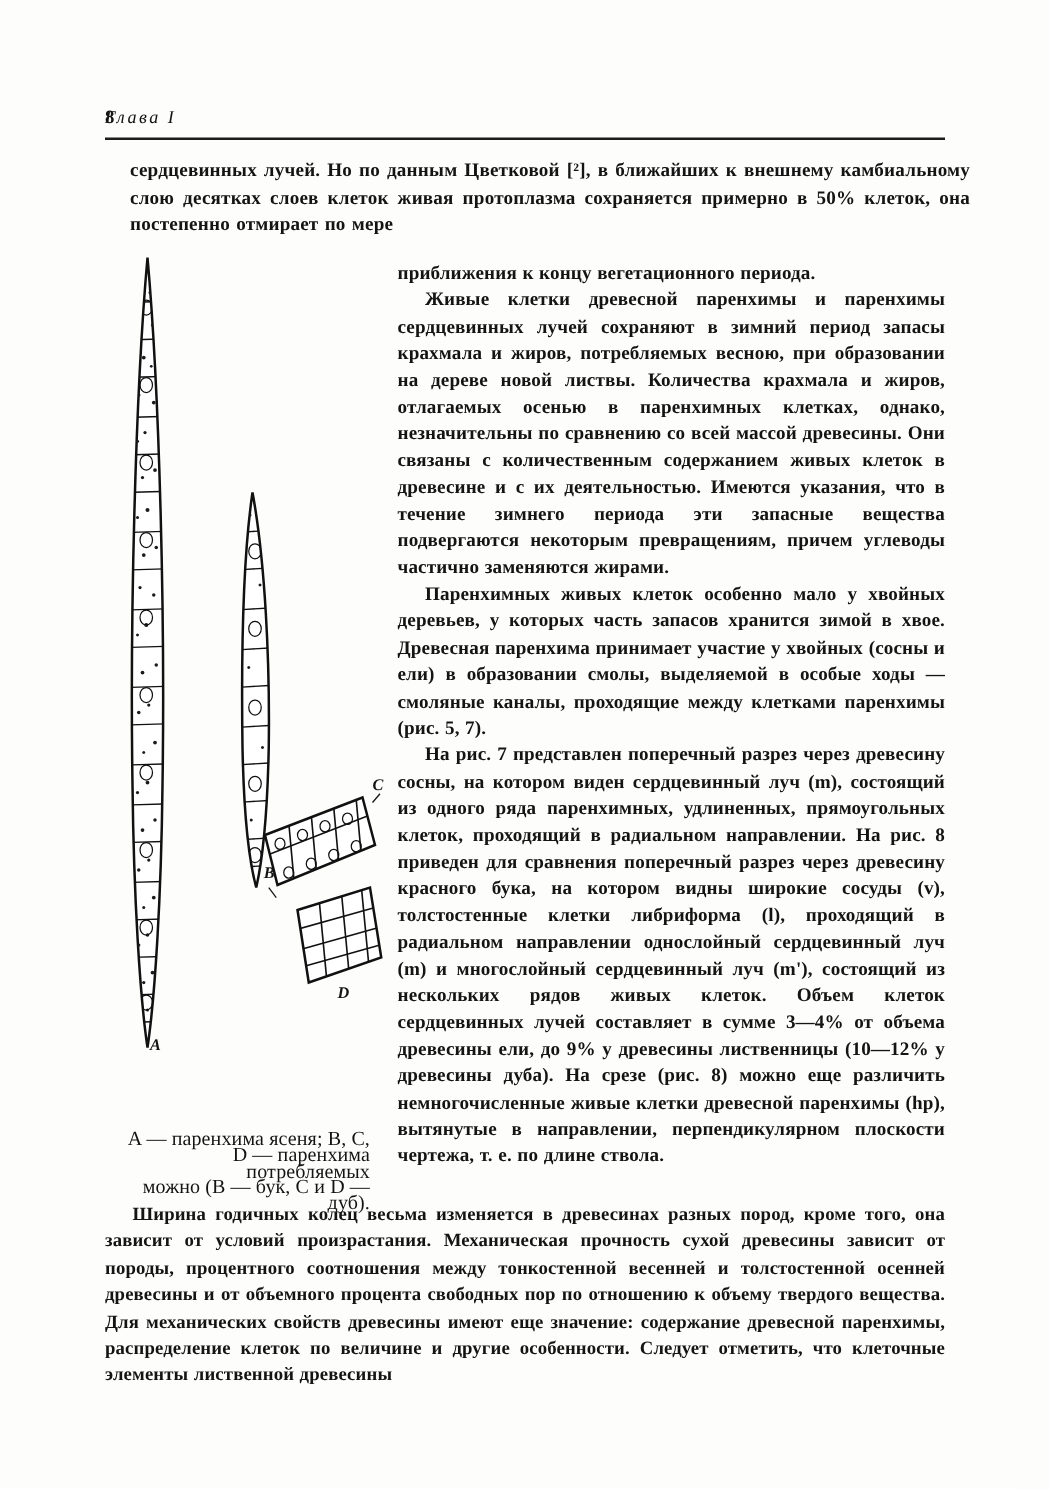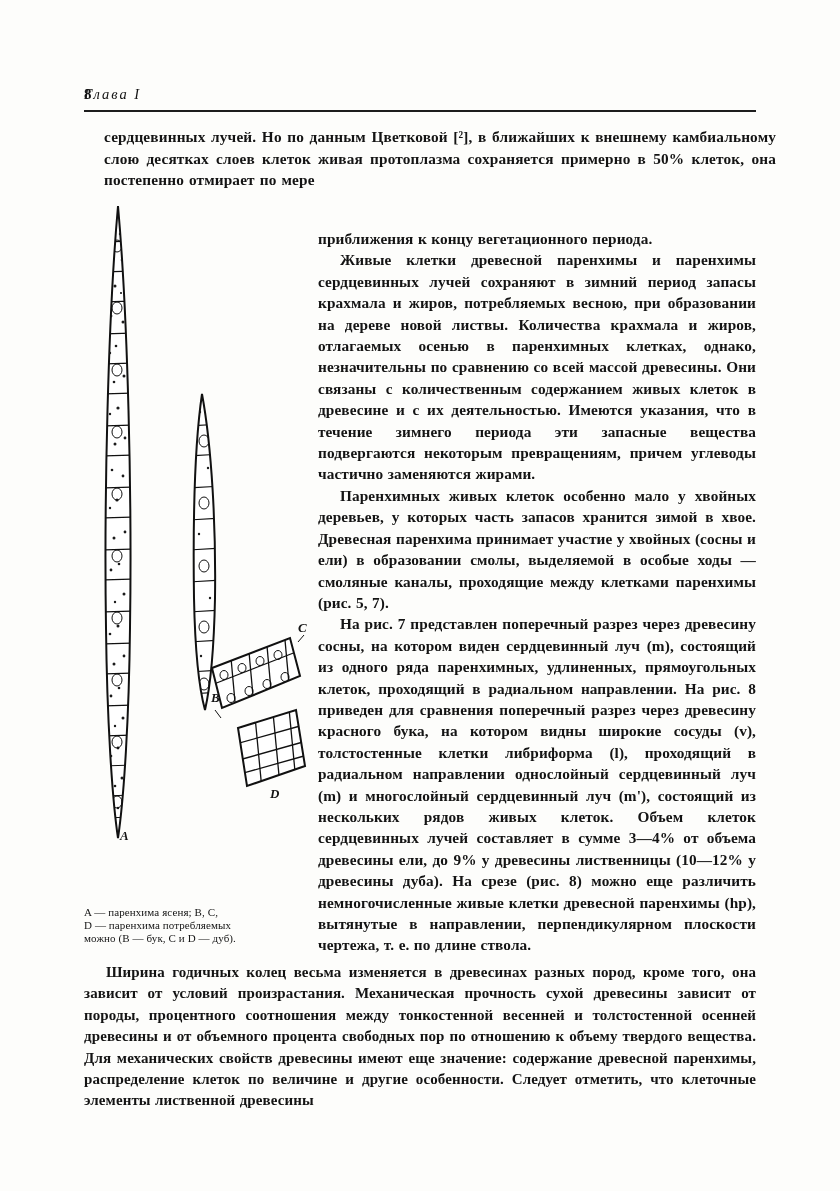--- a/index.html
+++ b/index.html
@@ -84,21 +84,21 @@
     line-height: 21.4px;
     text-align: justify;
     font-weight: bold;
     letter-spacing: 0.1px;
     word-spacing: 0.5px;
   }
   .col-right p {
     margin: 0 0 0 0;
     text-indent: 22px;
   }
-  .col-right p.noind { text-indent: 0; margin-top: 20px; }
+  .col-right p.noind { text-indent: 0; }
 
   
   .bottom-para {
     position: absolute;
     left: 84px;
     top: 962px;
     width: 672px;
     font-size: 15px;
     line-height: 21.4px;
     text-align: justify;
@@ -129,23 +129,23 @@
     line-height: 15.5px;
     text-align: center;
     font-weight: bold;
     letter-spacing: 0.2px;
   }
   .figure-legend {
     position: absolute;
     left: 84px;
     top: 906px;
     width: 212px;
-    font-size: 11px;
+    font-size: 16px;
     line-height: 12.8px;
-    text-align: left;
+    text-align: right;
     letter-spacing: 0.1px;
   }
 
   .lbl {
     position: absolute;
     font-size: 13px;
     font-style: italic;
     font-weight: bold;
   }
 </style>

